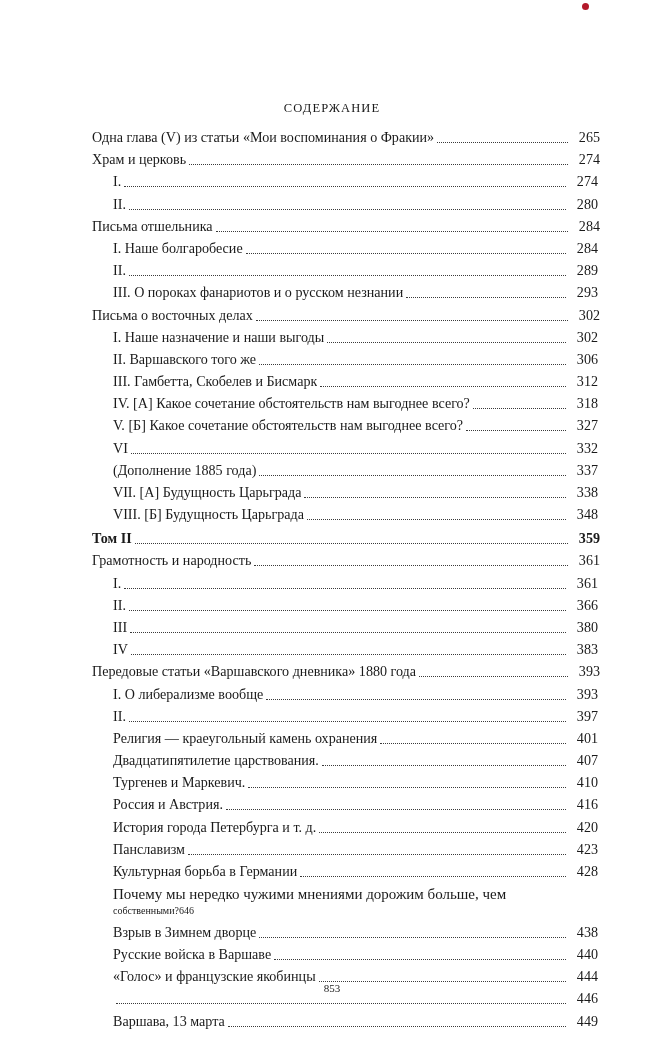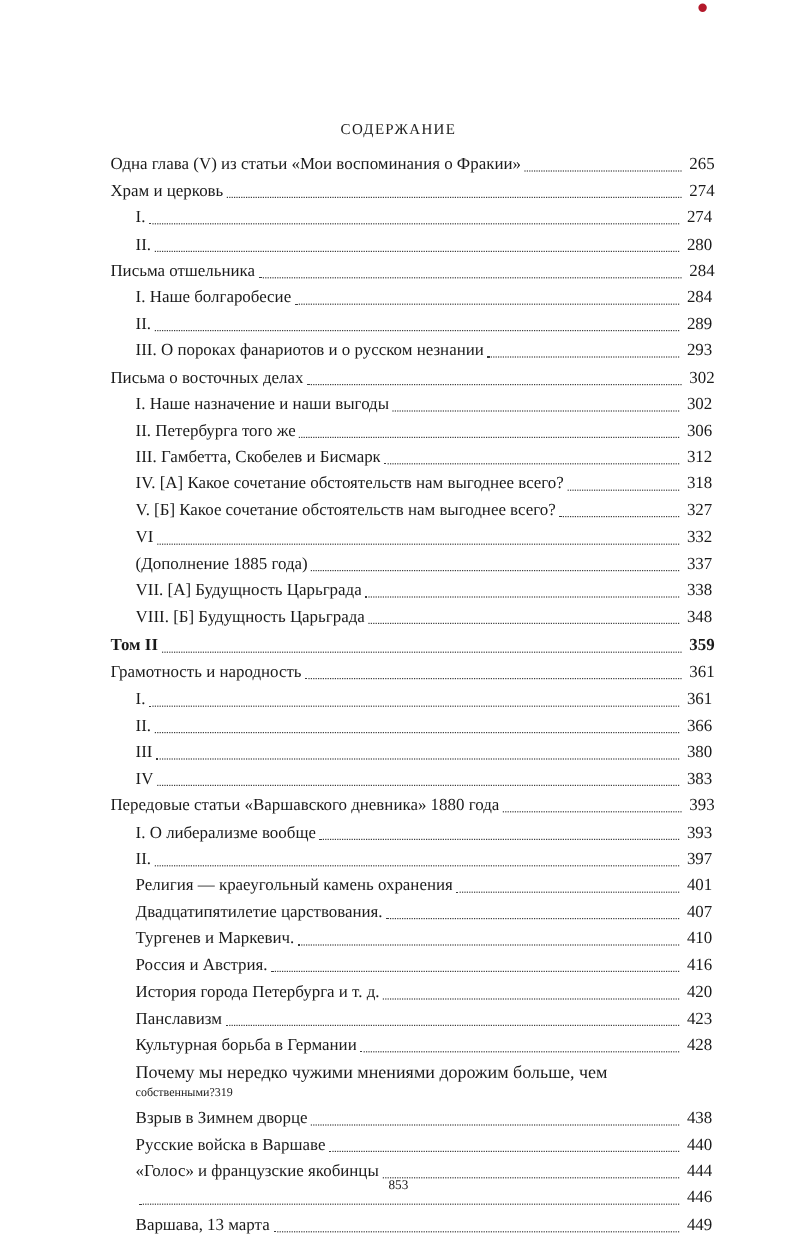--- a/index.html
+++ b/index.html
@@ -70,21 +70,21 @@
   .toc-row .dots {
     flex: 1 1 auto;
     margin: 0 2px 2px 3px;
     border-bottom: 1.1px dotted #3a3a3a;
     min-width: 6px;
     height: 0.6em;
   }
 
   .toc-row .page-no {
     flex: 0 0 auto;
-    text-align: center;
+    text-align: right;
     font-size: 14.1px;
   }
 
   
   .lvl0 { padding-left: 0px; }
   .lvl1 { padding-left: 21px; }
   .lvl2 { padding-left: 21px; }
 
   .bold { font-weight: bold; }
 
@@ -180,21 +180,21 @@
         <span class="label">Письма о восточных делах</span>
         <span class="dots"></span>
         <span class="page-no">302</span>
       </div>
       <div class="toc-row lvl1 loose">
         <span class="label">I. Наше назначение и наши выгоды</span>
         <span class="dots"></span>
         <span class="page-no">302</span>
       </div>
       <div class="toc-row lvl1 loose">
-        <span class="label">II. Петербурга того же</span>
+        <span class="label">II. Варшавского того же</span>
         <span class="dots"></span>
         <span class="page-no">306</span>
       </div>
       <div class="toc-row lvl1 loose">
         <span class="label">III. Гамбетта, Скобелев и Бисмарк</span>
         <span class="dots"></span>
         <span class="page-no">312</span>
       </div>
       <div class="toc-row lvl1 loose">
         <span class="label">IV. [А] Какое сочетание обстоятельств нам выгоднее всего?</span>
@@ -305,21 +305,21 @@
         <span class="label">Культурная борьба в Германии</span>
         <span class="dots"></span>
         <span class="page-no">428</span>
       </div>
       <div class="wrap-row lvl2">
         <span class="wline1">Почему мы нередко чужими мнениями дорожим больше, чем</span>
       </div>
       <div class="wrap-second lvl2">
         <span class="label">собственными?</span>
         <span class="dots"></span>
-        <span class="page-no">319</span>
+        <span class="page-no">646</span>
       </div>
       <div class="toc-row lvl2 loose">
         <span class="label">Взрыв в Зимнем дворце</span>
         <span class="dots"></span>
         <span class="page-no">438</span>
       </div>
       <div class="toc-row lvl2 loose">
         <span class="label">Русские войска в Варшаве</span>
         <span class="dots"></span>
         <span class="page-no">440</span>

